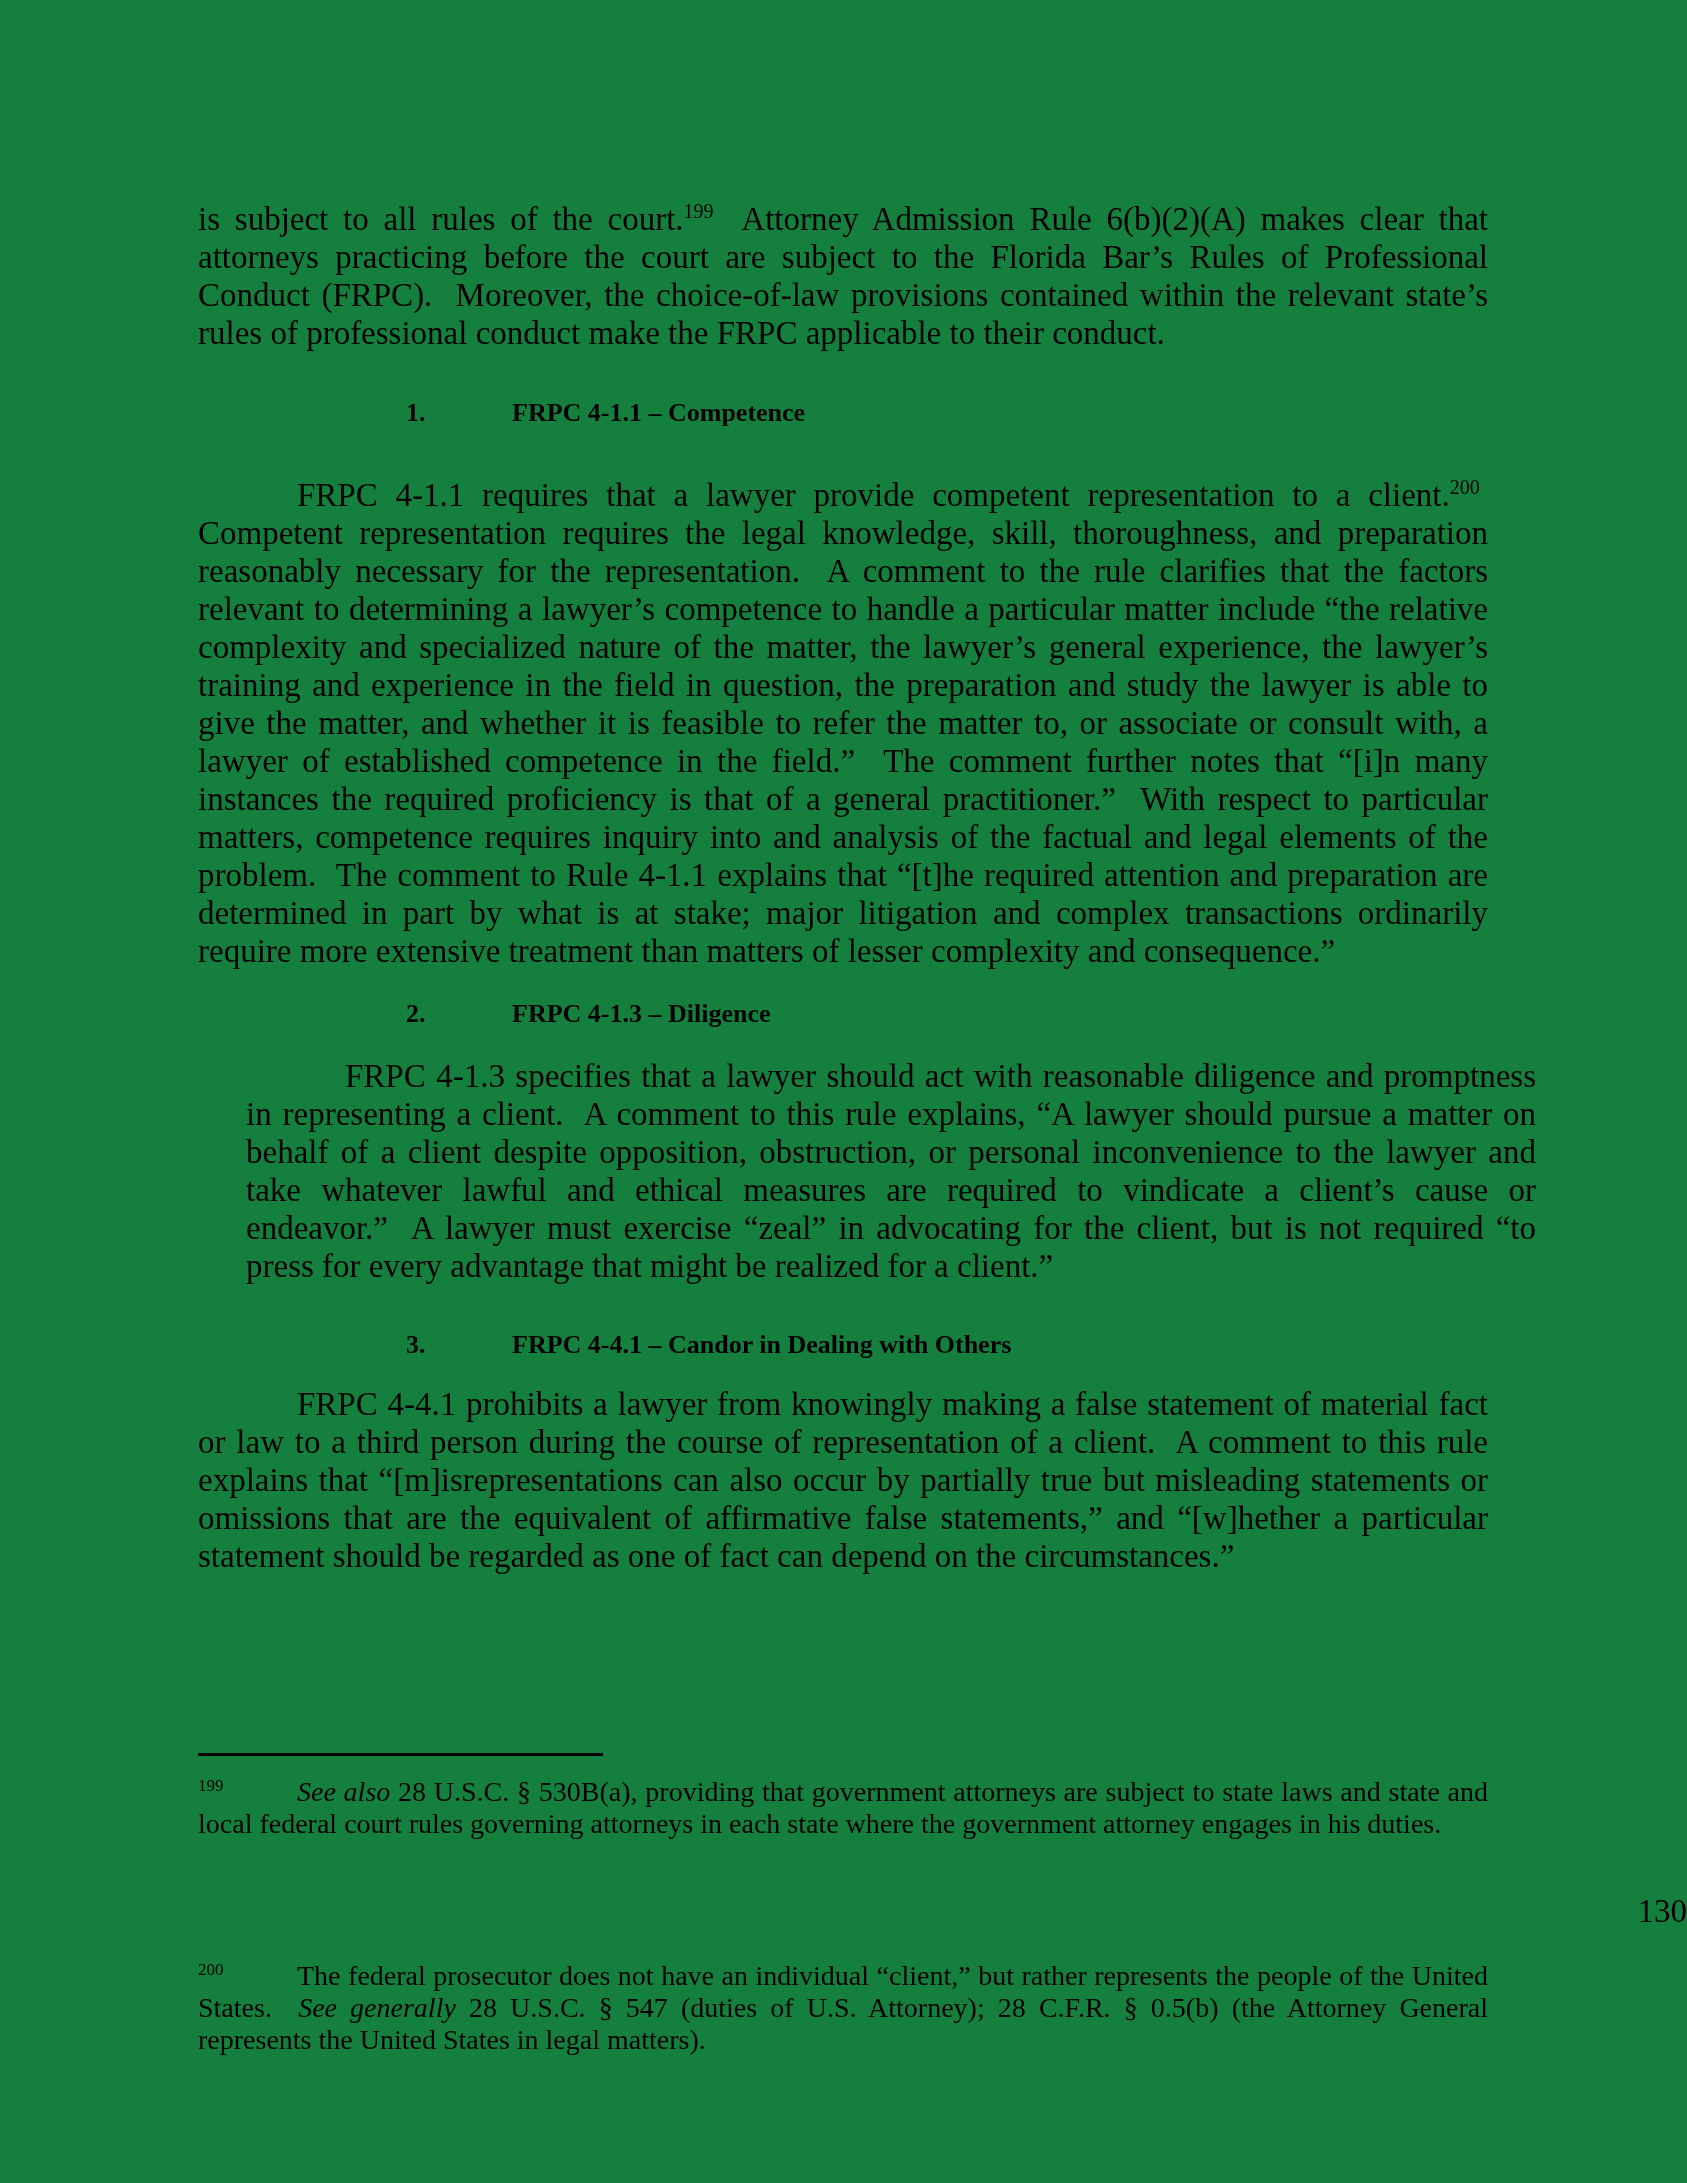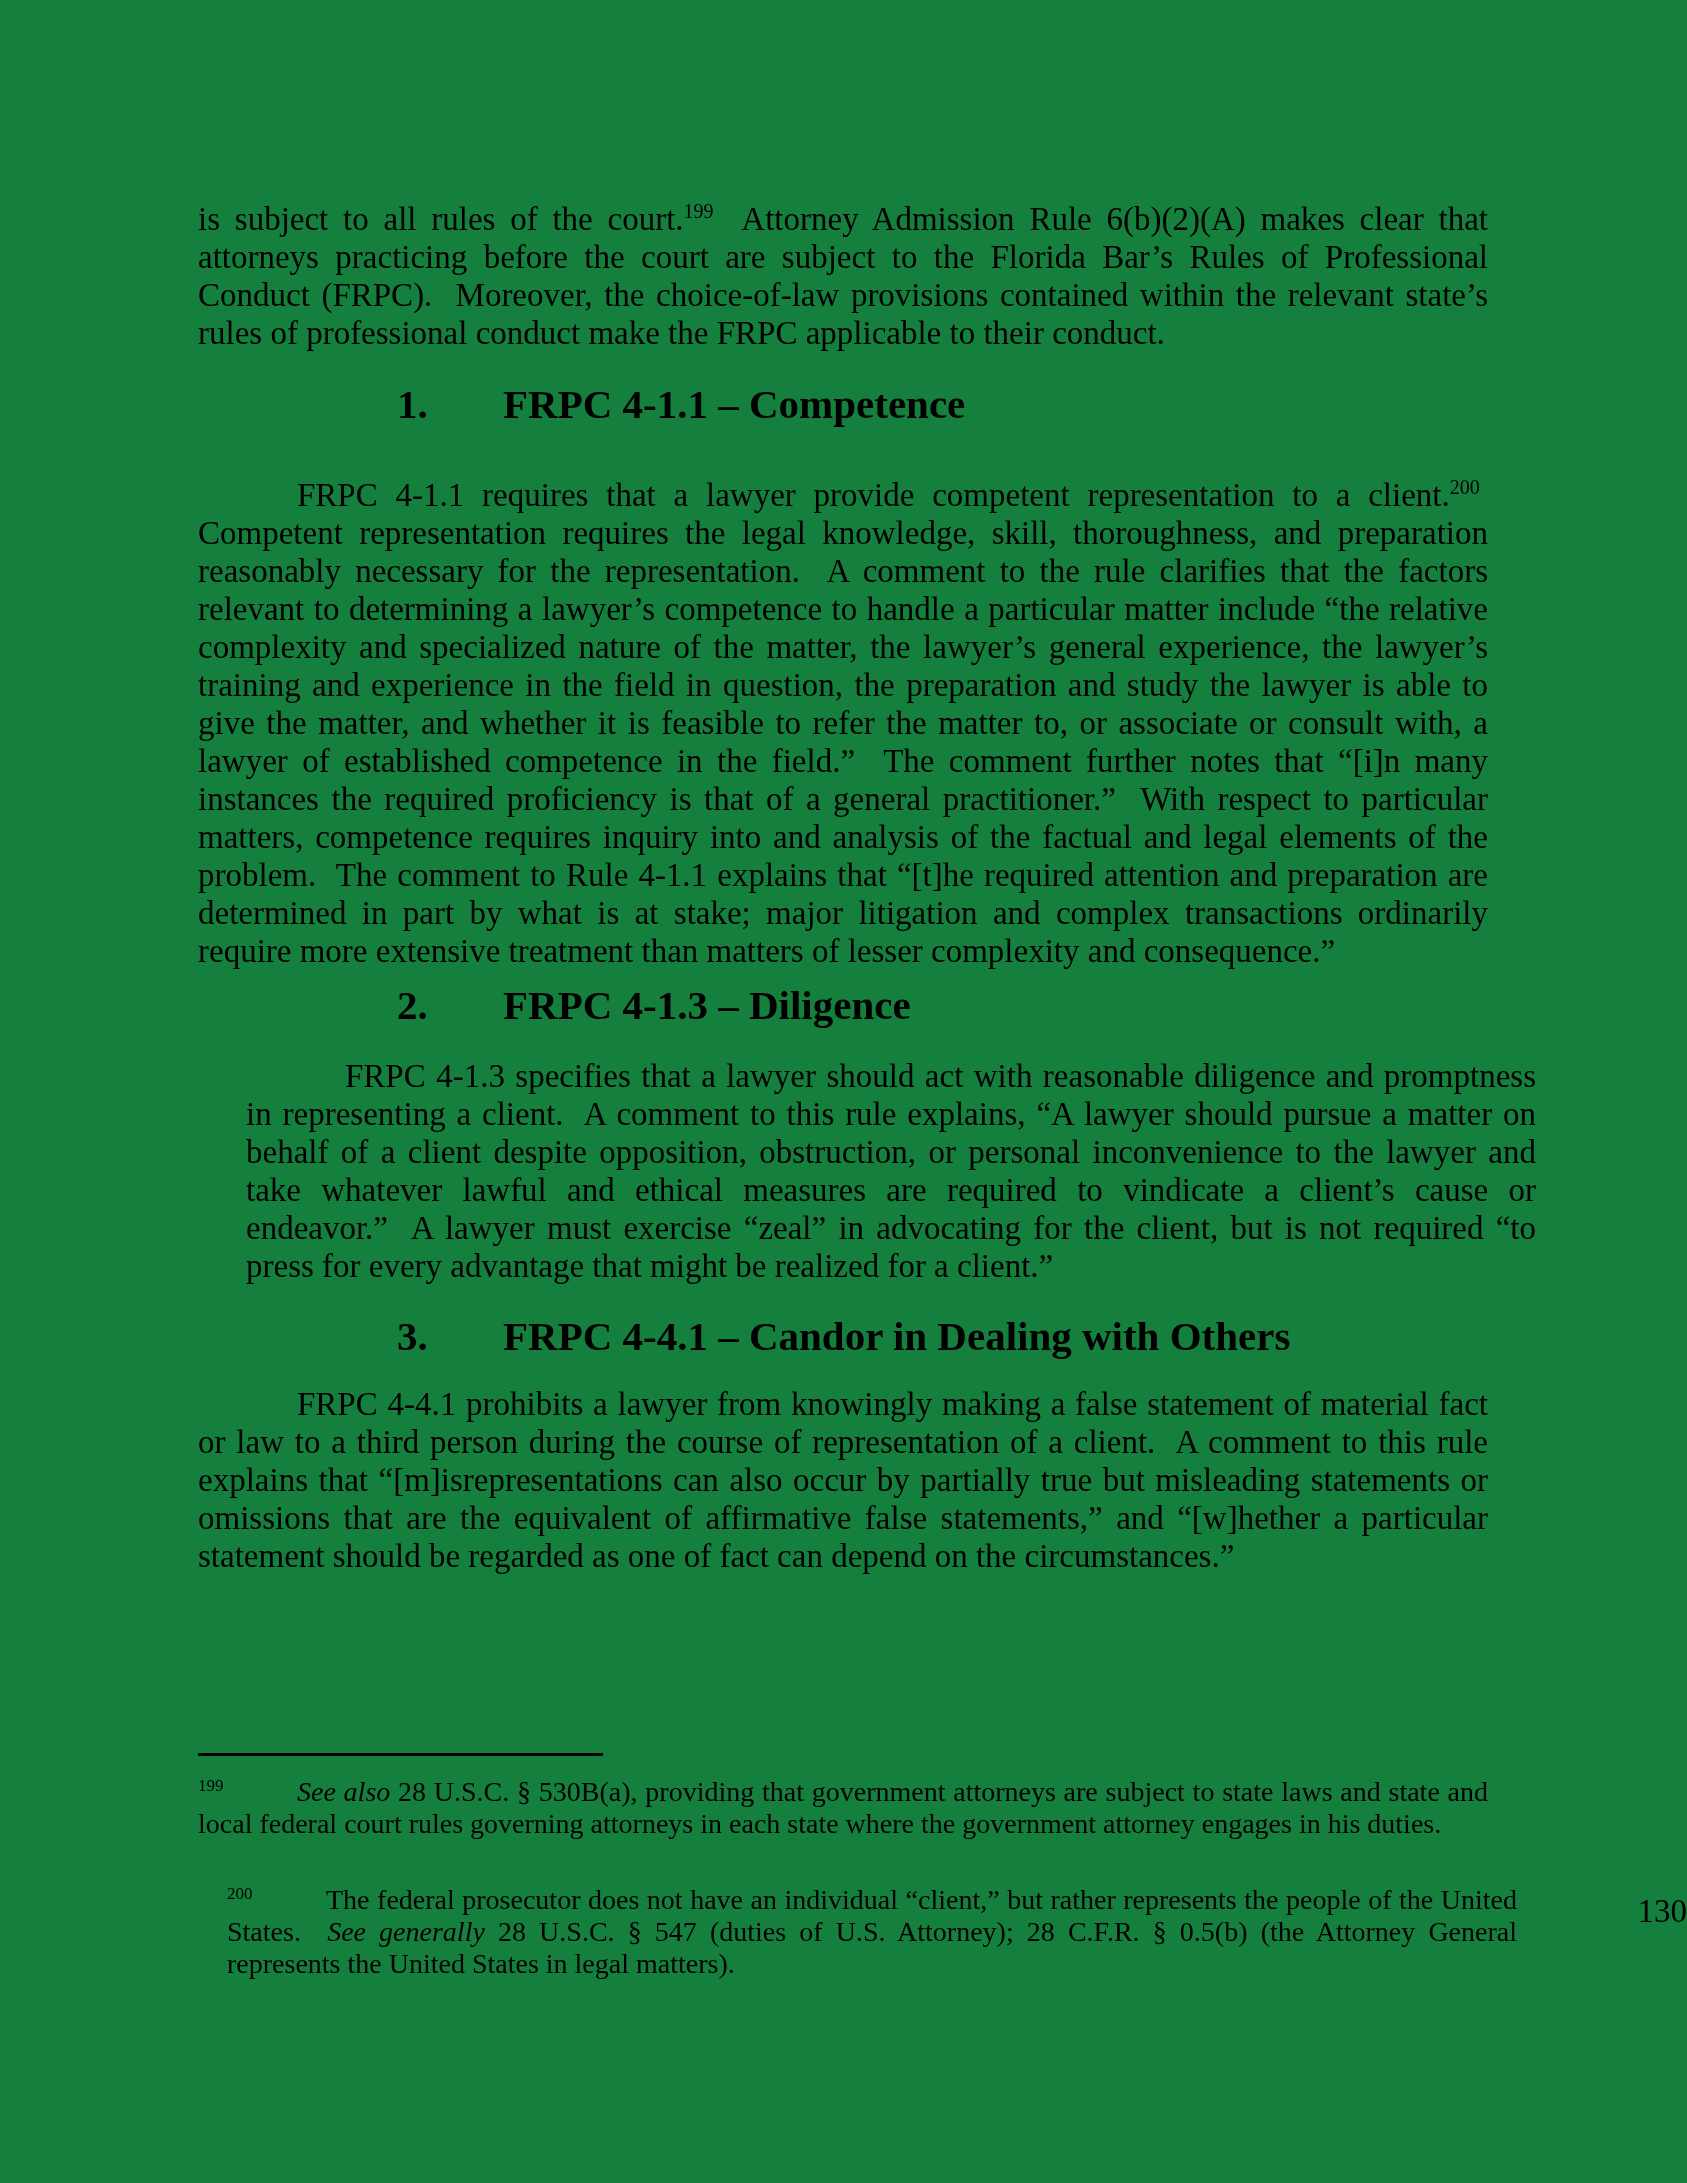--- a/index.html
+++ b/index.html
@@ -24,22 +24,22 @@
     font-size: 33px;
     line-height: 38px;
     text-align: justify;
     text-justify: inter-word;
     hyphens: none;
   }
   .indent { text-indent: 99px; }
   .heading {
     position: absolute;
     left: 397px;
-    margin: 0;
-    font-size: 41px;
+    margin: 9px;
+    font-size: 26px;
     line-height: 38px;
     font-weight: bold;
     white-space: nowrap;
   }
   .h-num { display: inline-block; width: 106px; }
   .sup {
     font-size: 20px;
     position: relative;
     top: -12px;
     line-height: 0;
@@ -77,21 +77,21 @@
     text-align: right;
   }
   .p-intro      { top: 200px; }
   .h1-pos       { top: 385px; }
   .p-competence { top: 476px; }
   .h2-pos       { top: 986px; }
   .p-diligence  { top: 1057px; margin-left: 48px; }
   .h3-pos       { top: 1317px; }
   .p-candor     { top: 1385px; }
   .fn-199-pos   { top: 1776px; }
-  .fn-200-pos   { top: 1884px; margin-left: 29px; }
+  .fn-200-pos   { top: 1960px; }
 </style>
 </head>
 <body>
 
 <div class="page">
 
   <p class="body-par p-intro">is subject to all rules of the court.<span class="sup">199</span>&nbsp; Attorney Admission Rule 6(b)(2)(A) makes clear that attorneys practicing before the court are subject to the Florida Bar’s Rules of Professional Conduct (FRPC).&nbsp; Moreover, the choice-of-law provisions contained within the relevant state’s rules of professional conduct make the FRPC applicable to their conduct.</p>
 
   <p class="heading h1-pos">
     <span class="h-num">1.</span><span>FRPC 4-1.1 – Competence</span>

